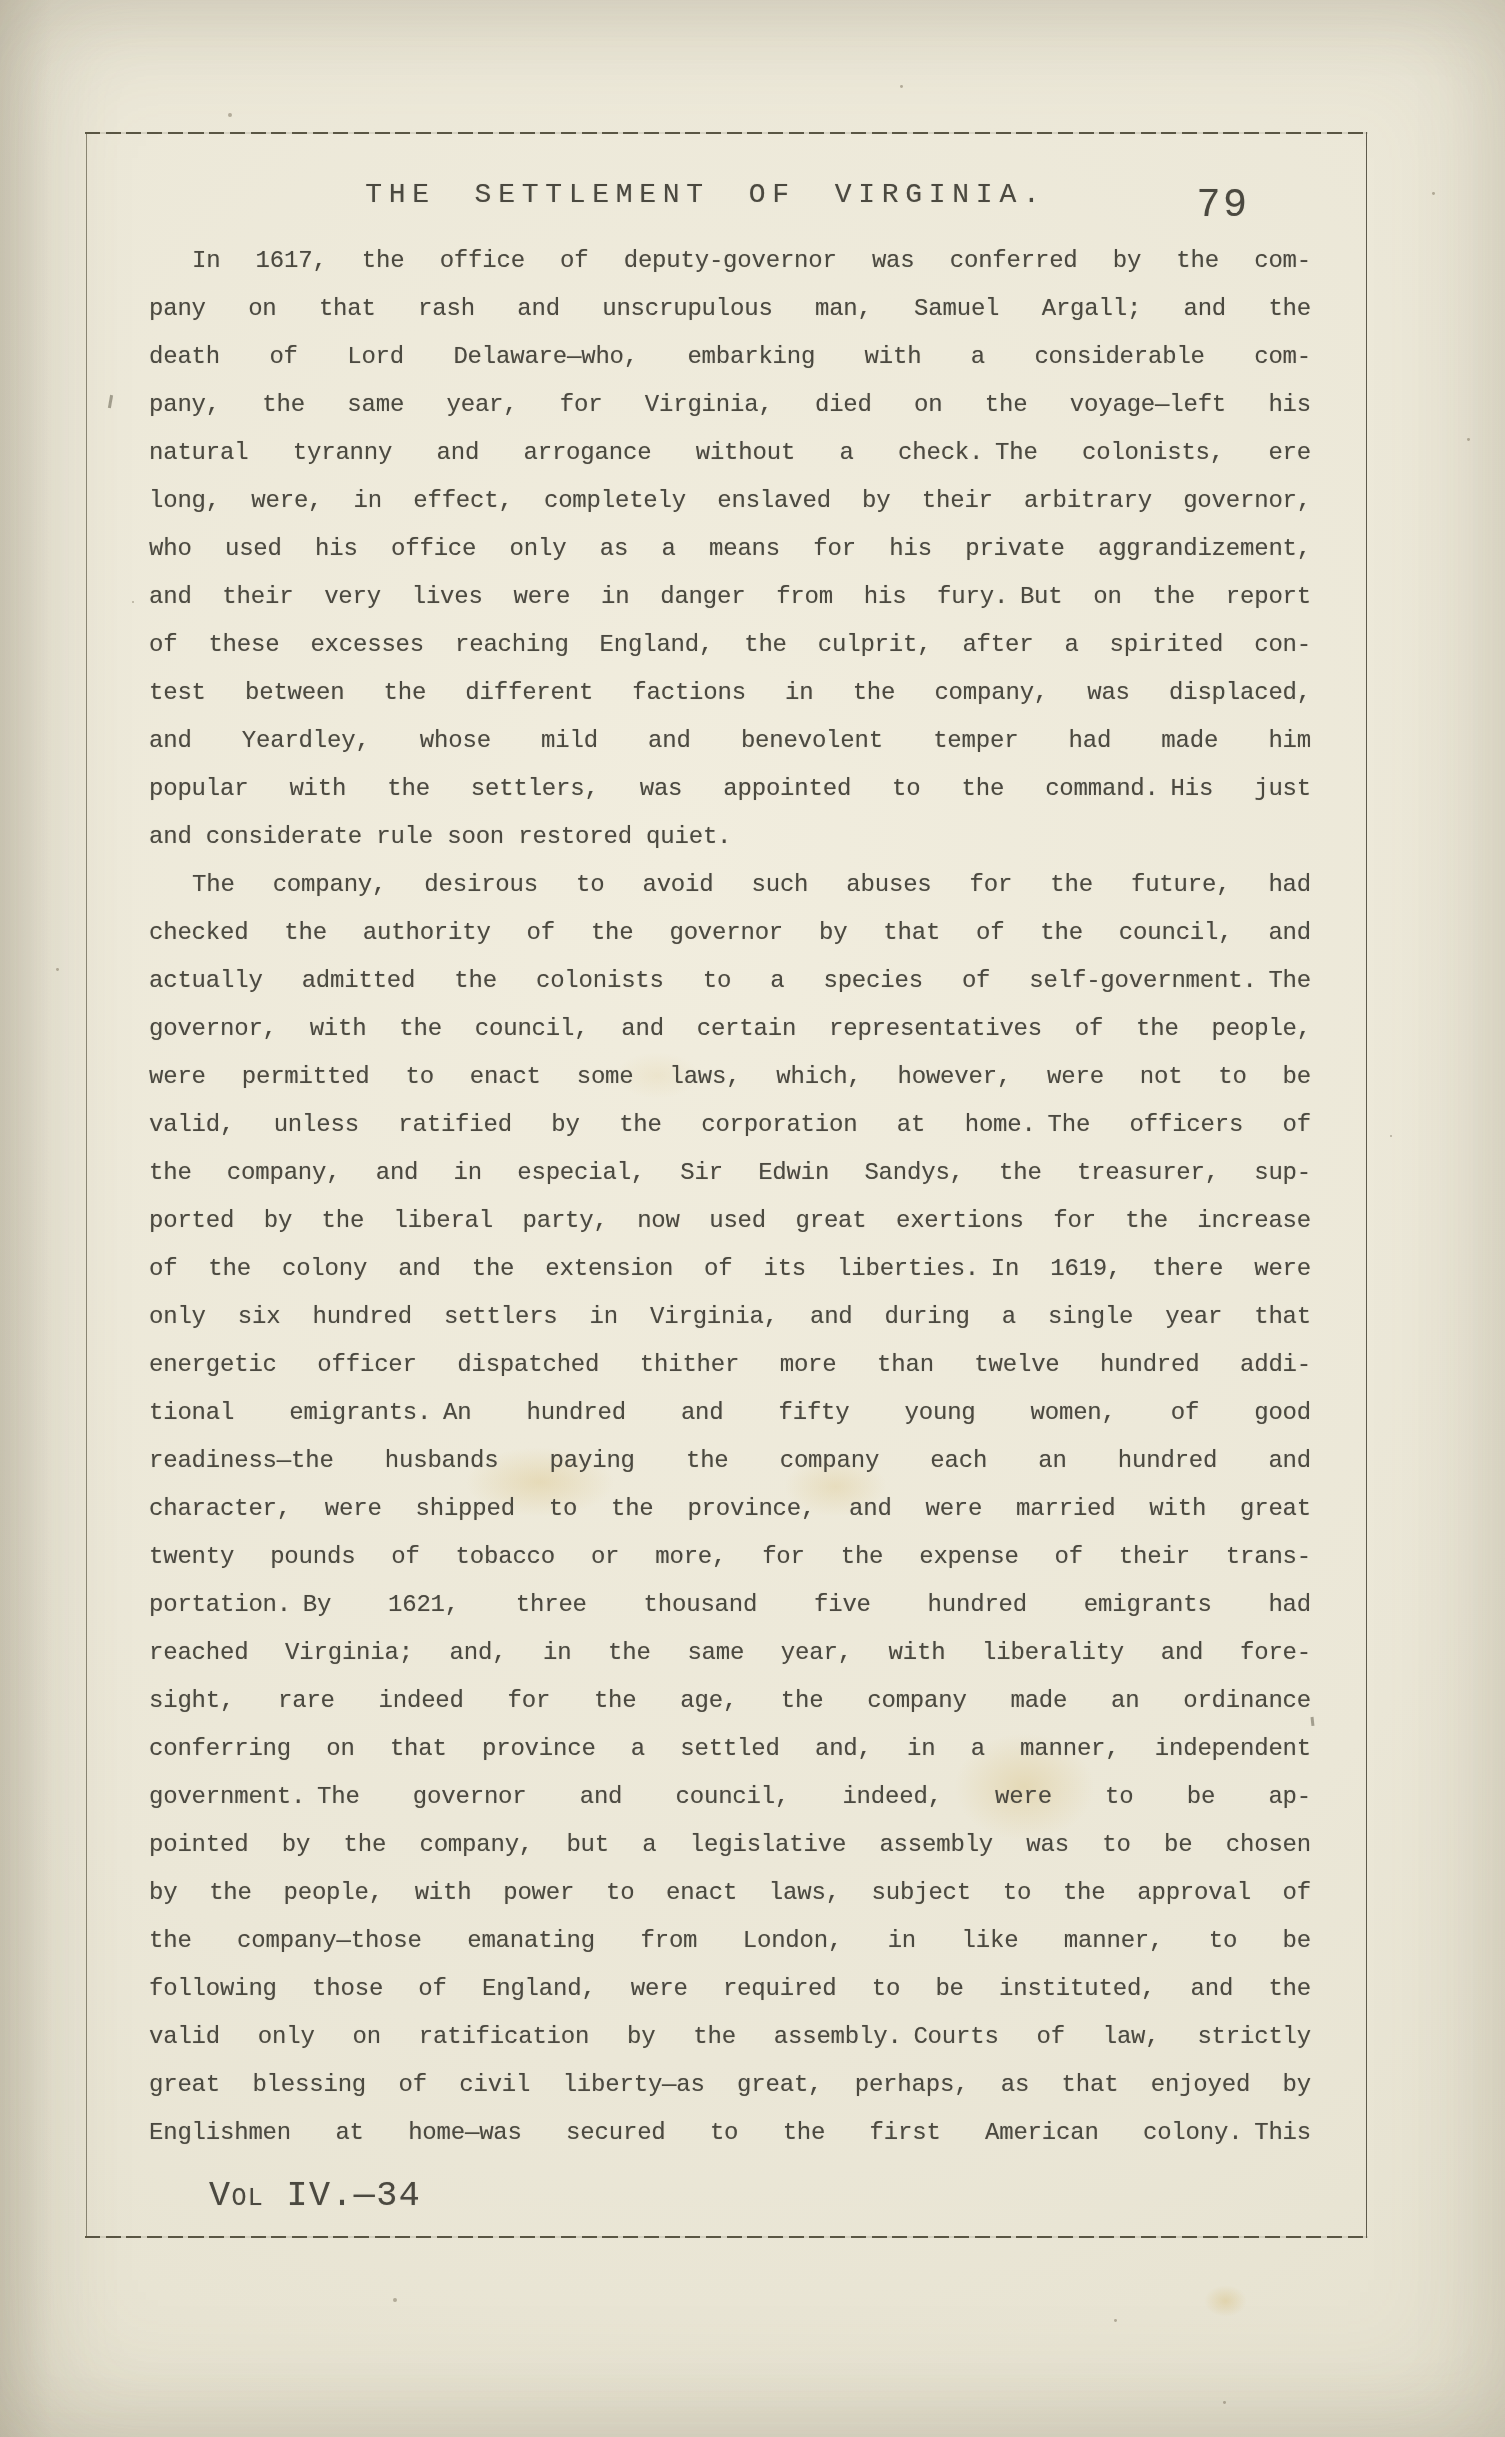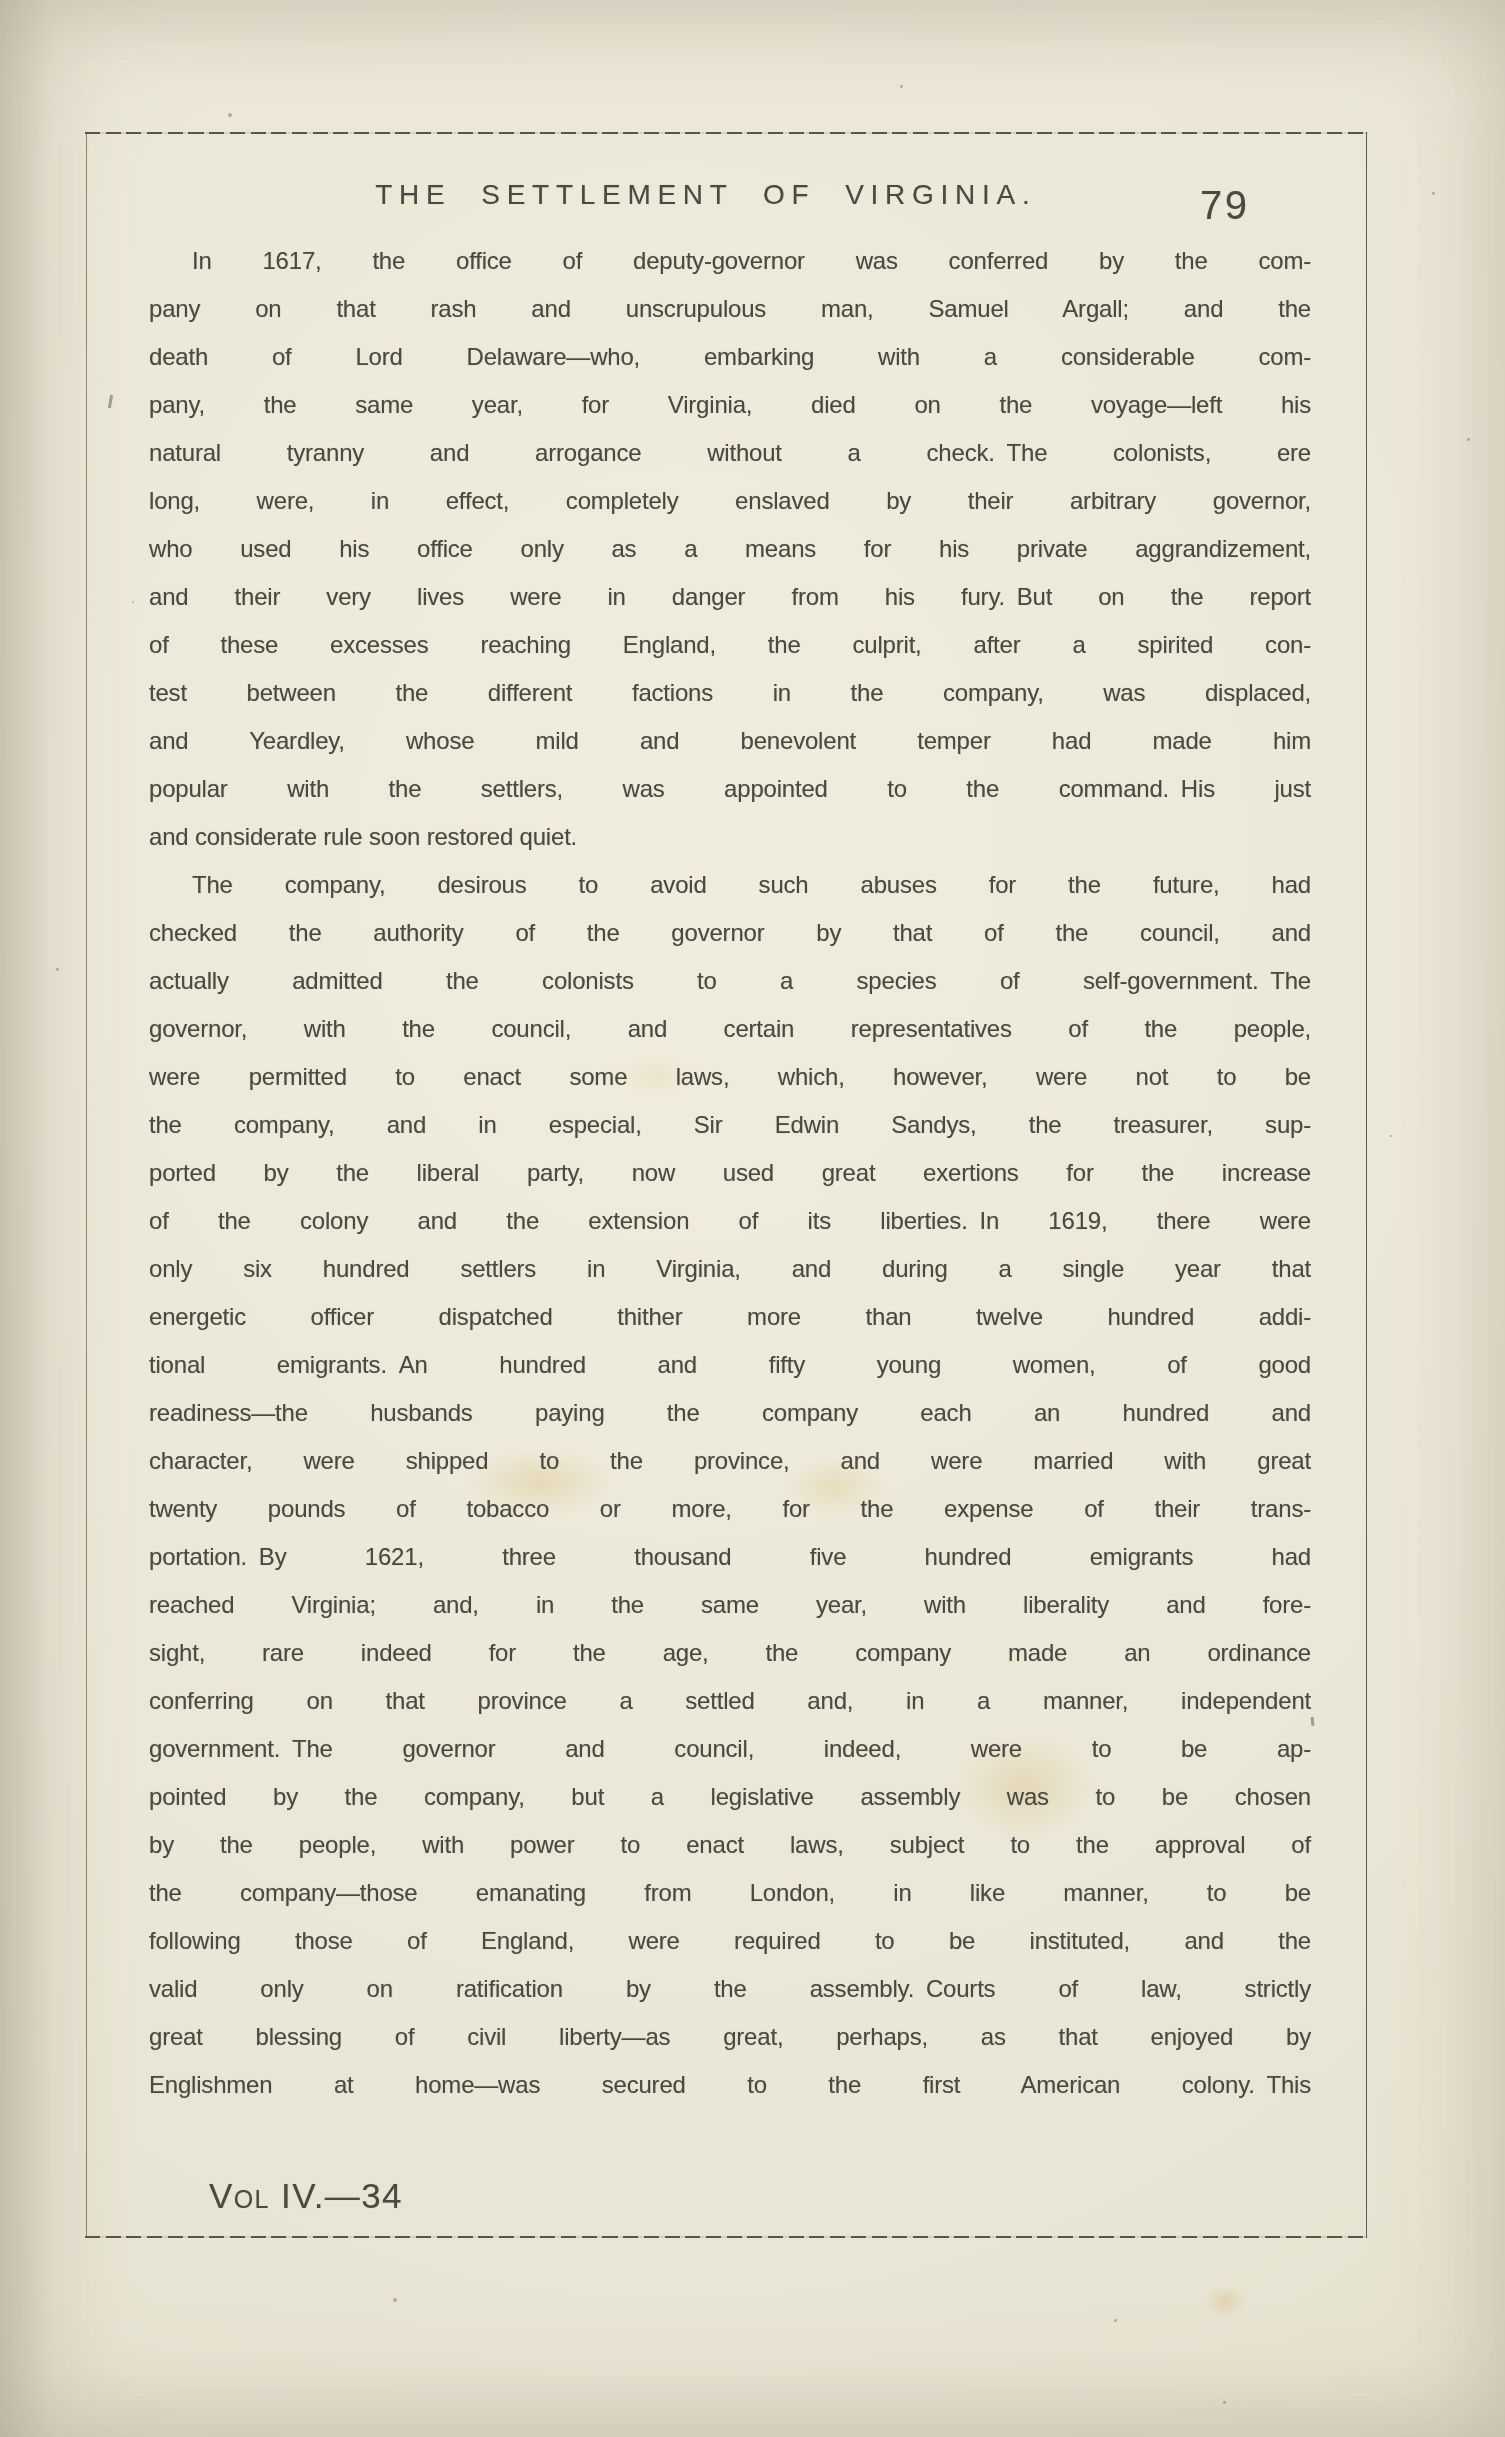--- a/index.html
+++ b/index.html
@@ -1,20 +1,20 @@
 <!DOCTYPE html>
 <html style="--paper: #ebe7d7; --paper_light: #f1edde; --paper_dark: #e3dfcc; --ink: #4b4940; --rule: #5a5644; --stain: #c9a23e; --stain10: rgba(201,162,62,0.1); --stain18: rgba(201,162,62,0.18); --stain22: rgba(201,162,62,0.22); --stain25: rgba(201,162,62,0.25);font-size:15px"><head>
 <meta charset="utf-8">
 <style>
   html,body{margin:0;padding:0;}
   .scan{
     position:relative;
     width:1506px;height:2438px;
     overflow:hidden;
-    font-family:Liberation Sans, sans-serif;
+    font-family:Liberation Mono, monospace;
     color:var(--ink,#4b4940);
     background:radial-gradient(ellipse 120% 90% at 45% 35%,
       var(--paper_light,#f1edde) 0%,
       var(--paper,#ebe7d7) 55%,
       var(--paper_dark,#e3dfcc) 100%);
   }
   .vignette{
     position:absolute;inset:0;pointer-events:none;z-index:6;
     box-shadow:inset 0 0 132px rgba(125,115,92,0.22),
                inset 42px 0 85px rgba(125,115,92,0.12),
@@ -136,20 +136,21 @@
         <div class="line">of these excesses reaching England, the culprit, after a spirited con-</div>
         <div class="line">test between the different factions in the company, was displaced,</div>
         <div class="line">and Yeardley, whose mild and benevolent temper had made him</div>
         <div class="line">popular with the settlers, was appointed to the command. His just</div>
         <div class="line nojust">and considerate rule soon restored quiet.</div>
         <div class="line indent">The company, desirous to avoid such abuses for the future, had</div>
         <div class="line">checked the authority of the governor by that of the council, and</div>
         <div class="line">actually admitted the colonists to a species of self-government. The</div>
         <div class="line">governor, with the council, and certain representatives of the people,</div>
         <div class="line">were permitted to enact some laws, which, however, were not to be</div>
+        <div class="line">valid, unless ratified by the corporation at home. The officers of</div>
         <div class="line">the company, and in especial, Sir Edwin Sandys, the treasurer, sup-</div>
         <div class="line">ported by the liberal party, now used great exertions for the increase</div>
         <div class="line">of the colony and the extension of its liberties. In 1619, there were</div>
         <div class="line">only six hundred settlers in Virginia, and during a single year that</div>
         <div class="line">energetic officer dispatched thither more than twelve hundred addi-</div>
         <div class="line">tional emigrants. An hundred and fifty young women, of good</div>
         <div class="line">readiness—the husbands paying the company each an hundred and</div>
         <div class="line">character, were shipped to the province, and were married with great</div>
         <div class="line">twenty pounds of tobacco or more, for the expense of their trans-</div>
         <div class="line">portation. By 1621, three thousand five hundred emigrants had</div>

